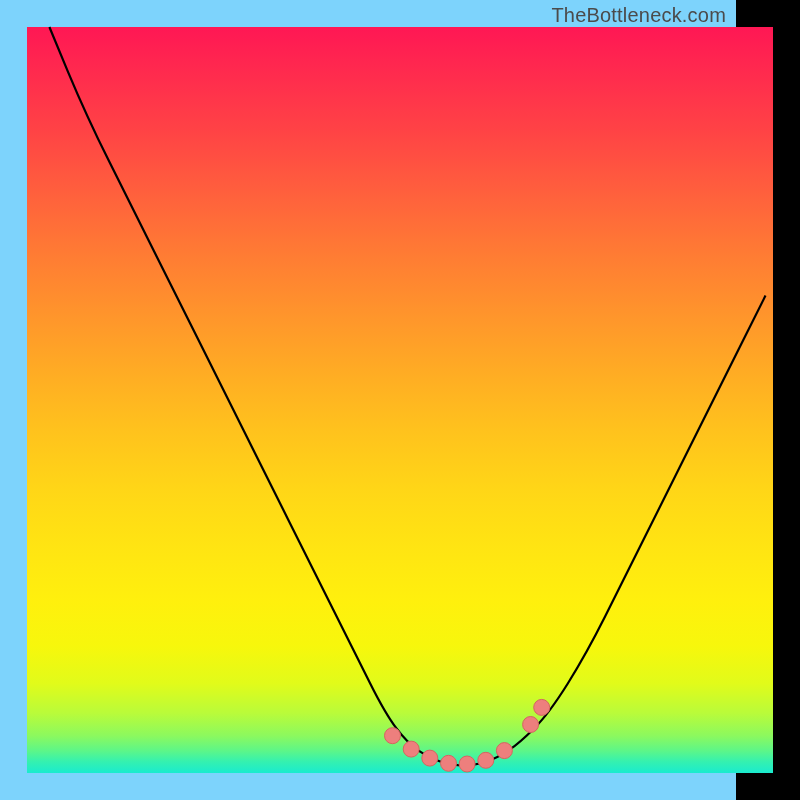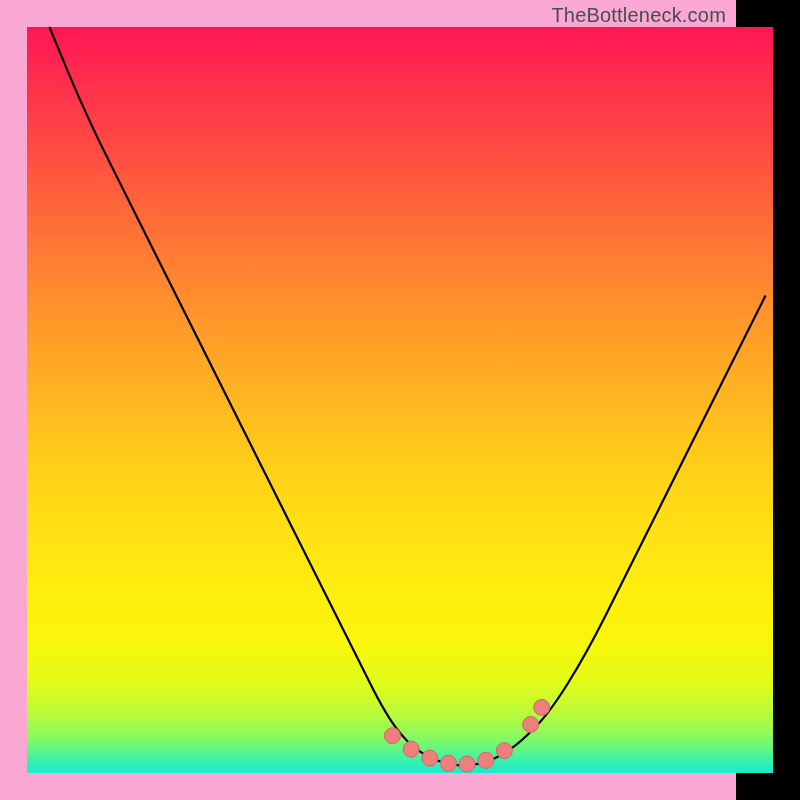--- a/index.html
+++ b/index.html
@@ -8,21 +8,21 @@
     width: 800px;
     height: 800px;
     overflow: hidden;
     background: #000;
     font-family: Arial, Helvetica, sans-serif;
   }
   .frame {
     position: absolute;
     left: 0; top: 0;
     width: 736px; height: 800px;
-    background: #f9a8d4;
+    background: #7dd3fc;
     text-align: center;
   }
   .plot {
     position: absolute;
     left: 27px;
     top: 27px;
     width: 746px;
     height: 746px;
     
     background: linear-gradient(to bottom,

